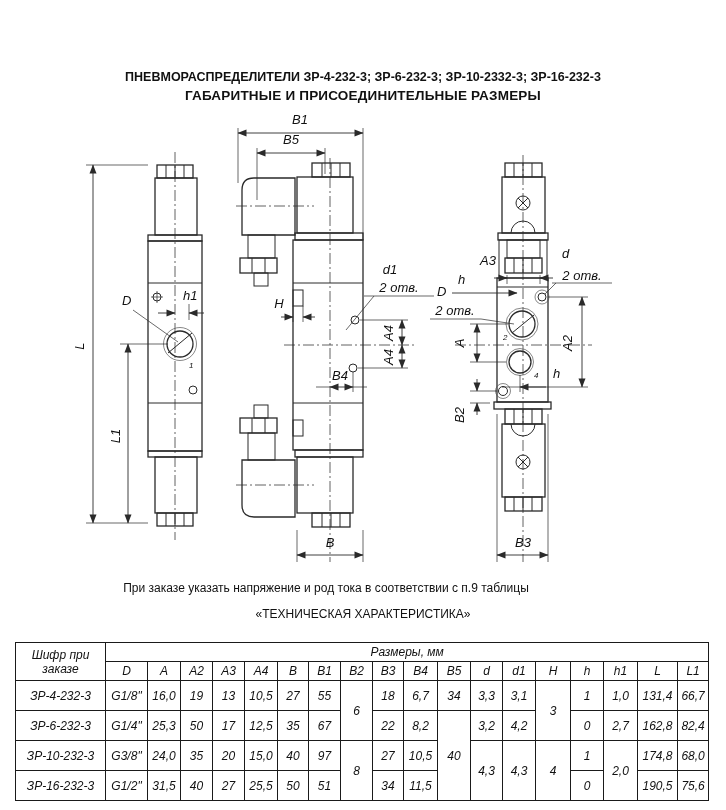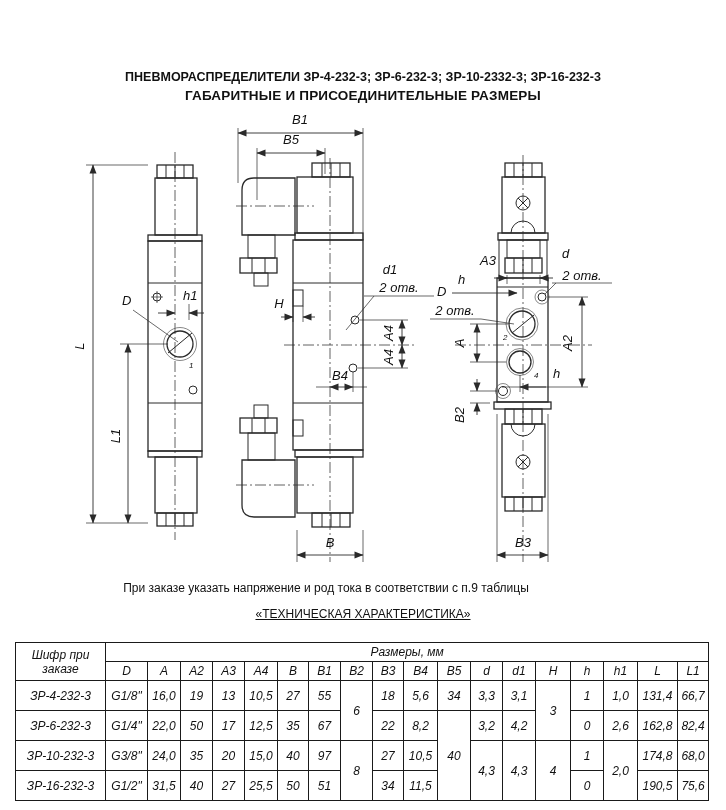--- a/index.html
+++ b/index.html
@@ -5,21 +5,21 @@
   html,body{margin:0;padding:0;}
   body{
     width:726px;height:810px;background:#ffffff;position:relative;
     font-family:"Liberation Sans",sans-serif;color:#111;
   }
   .abs{position:absolute;}
   #title{top:44px;left:0;width:726px;text-align:center;font-size:13.5px;font-weight:bold;letter-spacing:.2px;margin-top:44px;}
   #subtitle{top:70px;left:0;width:726px;text-align:center;font-size:12.5px;font-weight:bold;}
   #drawing{top:100px;left:0;}
   #note{top:581px;left:0;width:652px;text-align:center;font-size:12px;}
-  #caption{top:607px;left:0;width:726px;text-align:center;font-size:12px;text-decoration:underline;}
+  #caption{top:607px;left:0;width:726px;text-align:center;font-size:12px;}
   
   .ln{stroke:#2a2a2a;stroke-width:1;fill:none;}
   .fat{stroke:#2a2a2a;stroke-width:1.3;fill:none;}
   .cl{stroke:#3a3a3a;stroke-width:.8;fill:none;stroke-dasharray:11 3 2 3;}
   .dim{stroke:#2a2a2a;stroke-width:.9;fill:none;}
   .ext{stroke:#2a2a2a;stroke-width:.7;fill:none;}
   .thin{stroke:#555;stroke-width:.7;fill:none;}
   .lbl{font-family:"Liberation Sans",sans-serif;font-style:italic;font-size:13px;fill:#111;}
   .sm{font-family:"Liberation Sans",sans-serif;font-style:italic;font-size:8px;fill:#111;}
   
@@ -288,46 +288,46 @@
     <td>ЗР-4-232-3</td>
     <td>G1/8"</td>
     <td>16,0</td>
     <td>19</td>
     <td>13</td>
     <td>10,5</td>
     <td>27</td>
     <td>55</td>
     <td rowspan="2">6</td>
     <td>18</td>
-    <td>5,6</td>
+    <td>6,7</td>
     <td>34</td>
     <td>3,3</td>
     <td>3,1</td>
     <td rowspan="2">3</td>
     <td>1</td>
     <td>1,0</td>
     <td>131,4</td>
     <td>66,7</td>
   </tr>
   <tr class="row">
     <td>ЗР-6-232-3</td>
     <td>G1/4"</td>
-    <td>22,0</td>
+    <td>25,3</td>
     <td>50</td>
     <td>17</td>
     <td>12,5</td>
     <td>35</td>
     <td>67</td>
     <td>22</td>
     <td>8,2</td>
     <td rowspan="3">40</td>
     <td>3,2</td>
     <td>4,2</td>
     <td>0</td>
-    <td>2,6</td>
+    <td>2,7</td>
     <td>162,8</td>
     <td>82,4</td>
   </tr>
   <tr class="row">
     <td>ЗР-10-232-3</td>
     <td>G3/8"</td>
     <td>24,0</td>
     <td>35</td>
     <td>20</td>
     <td>15,0</td>

